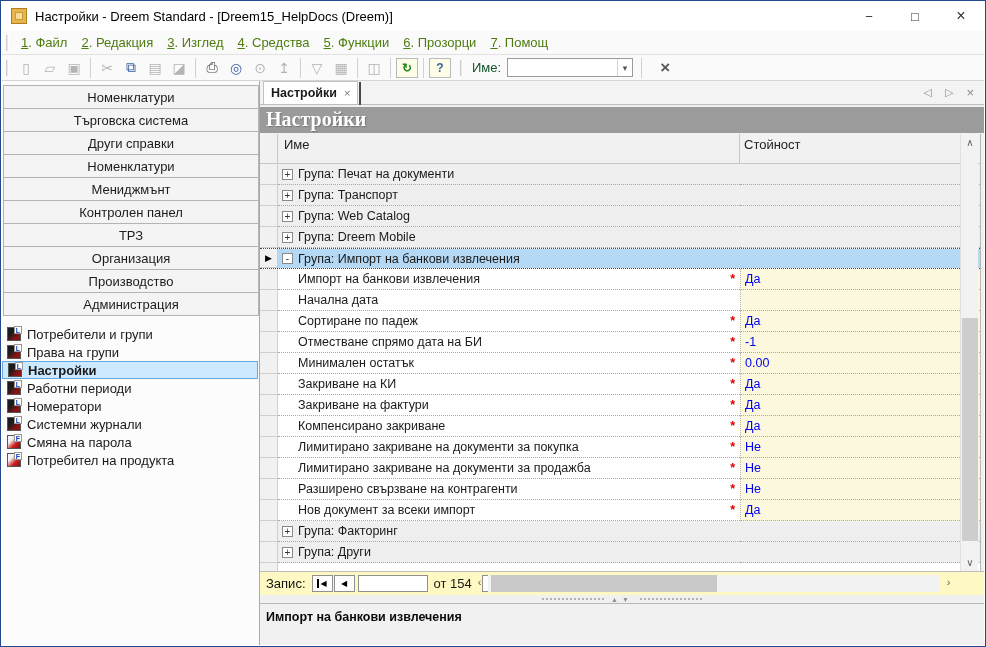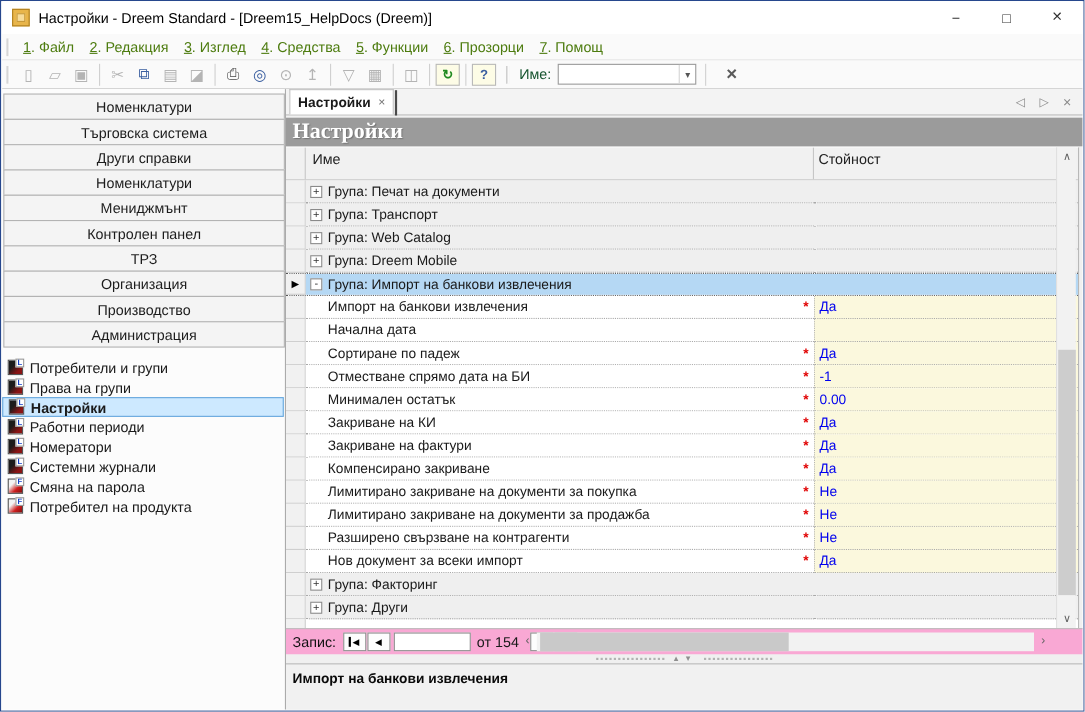--- a/index.html
+++ b/index.html
@@ -81,21 +81,21 @@
   .expander { width:11px; height:11px; flex:none; border:1px solid #8a8a8a; background:#ffffff; font-size:10px; line-height:9px; text-align:center; margin-right:5px; color:#333; }
   .star { position:absolute; right:5px; color:#e00000; font-weight:bold; }
   .gfiller { display:flex; height:21px; }
 
   
   .vscroll { position:absolute; right:6px; top:53px; width:18px; height:437px; background:#f2f2f2; border-left:1px solid #e0e0e0; }
   .sbtn { position:absolute; left:0; width:18px; height:17px; color:#616161; font-size:10px; text-align:center; line-height:17px; }
   .vthumb { position:absolute; left:1px; width:16px; top:184px; height:223px; background:#cdcdcd; }
 
   
-  .navbar { position:absolute; left:0; top:490px; right:0; height:24px; background:#f9a8d4; border-top:1px solid #bdbdbd; display:flex; align-items:center; }
+  .navbar { position:absolute; left:0; top:490px; right:0; height:24px; background:#fef9c3; border-top:1px solid #bdbdbd; display:flex; align-items:center; }
   .navlabel { margin:0 6px 0 6px; color:#111; }
   .navbtn { width:21px; height:17px; background:#fdfdfd; border:1px solid #8f8f8f; margin-right:1px; display:flex; align-items:center; justify-content:center; font-size:8px; color:#000; }
   .navbtn .bar-l { border-left:2px solid #000; padding-left:1px; }
   .navbtn .bar-r { border-right:2px solid #000; padding-right:1px; }
   .navinput { width:70px; height:17px; border:1px solid #8f8f8f; background:#ffffff; margin:0 4px 0 2px; font-size:12px; padding:0 3px; font-family:"Liberation Sans",sans-serif; }
   .oflabel { margin:0 10px 0 2px; }
   .hscroll { position:absolute; left:211px; right:27px; top:3px; height:17px; display:flex; }
   .hbtn { width:17px; height:17px; color:#616161; font-size:11px; text-align:center; line-height:15px; }
   .htrack { flex:1; background:#f2f2f2; position:relative; }
   .hthumb { position:absolute; left:3px; top:0; width:226px; height:17px; background:#c9c9c9; }

